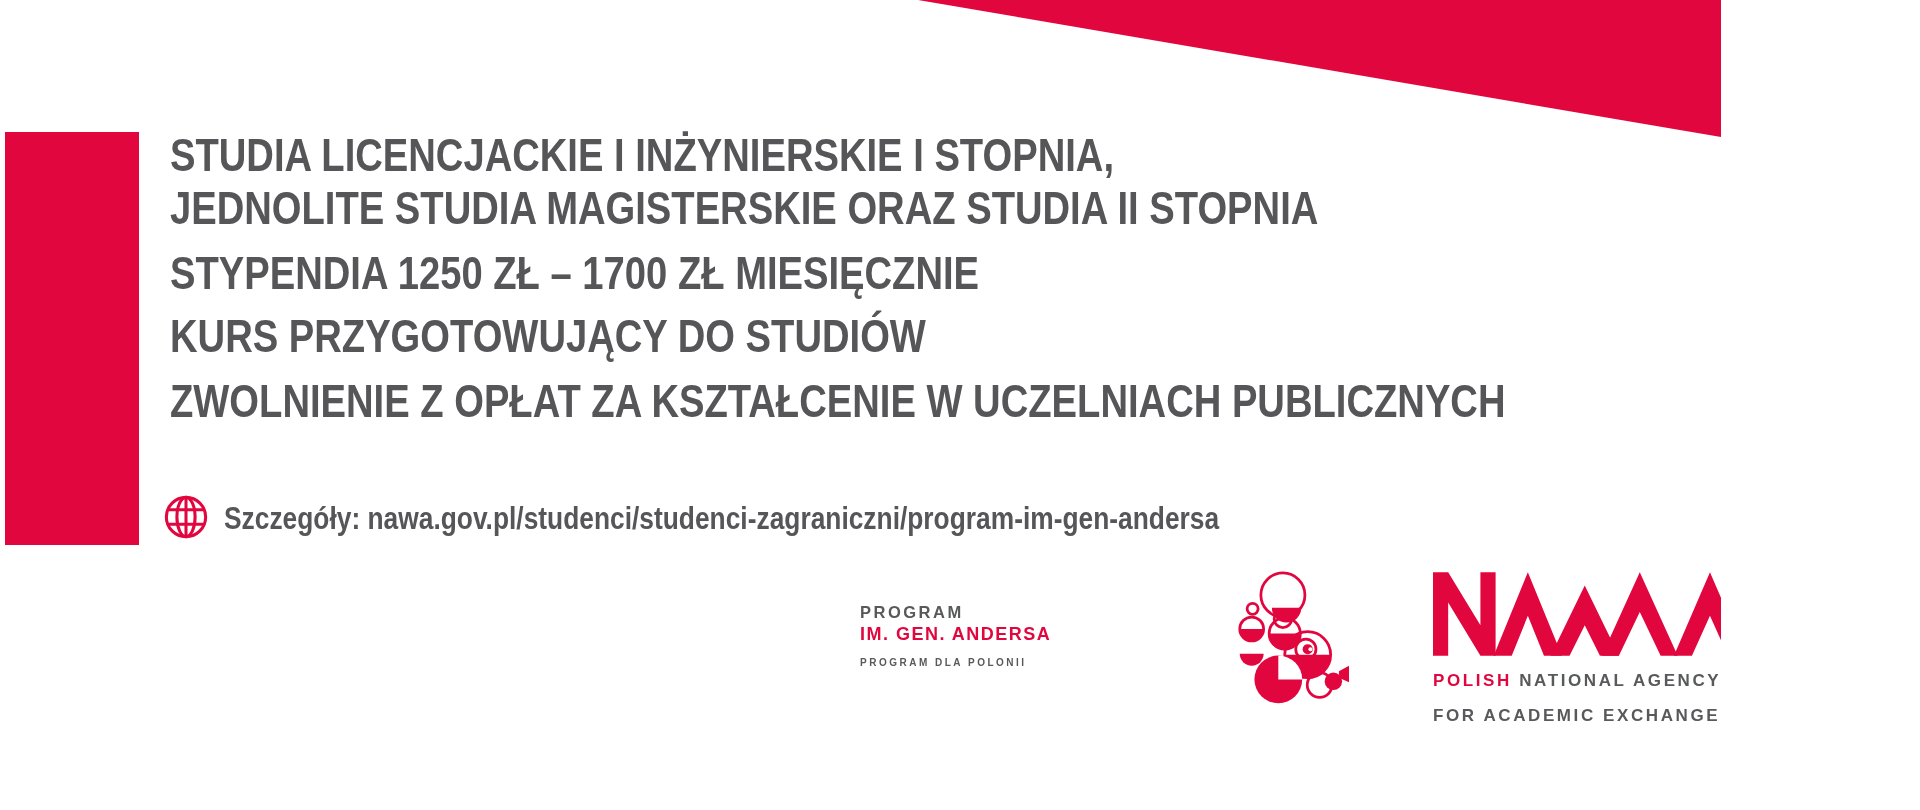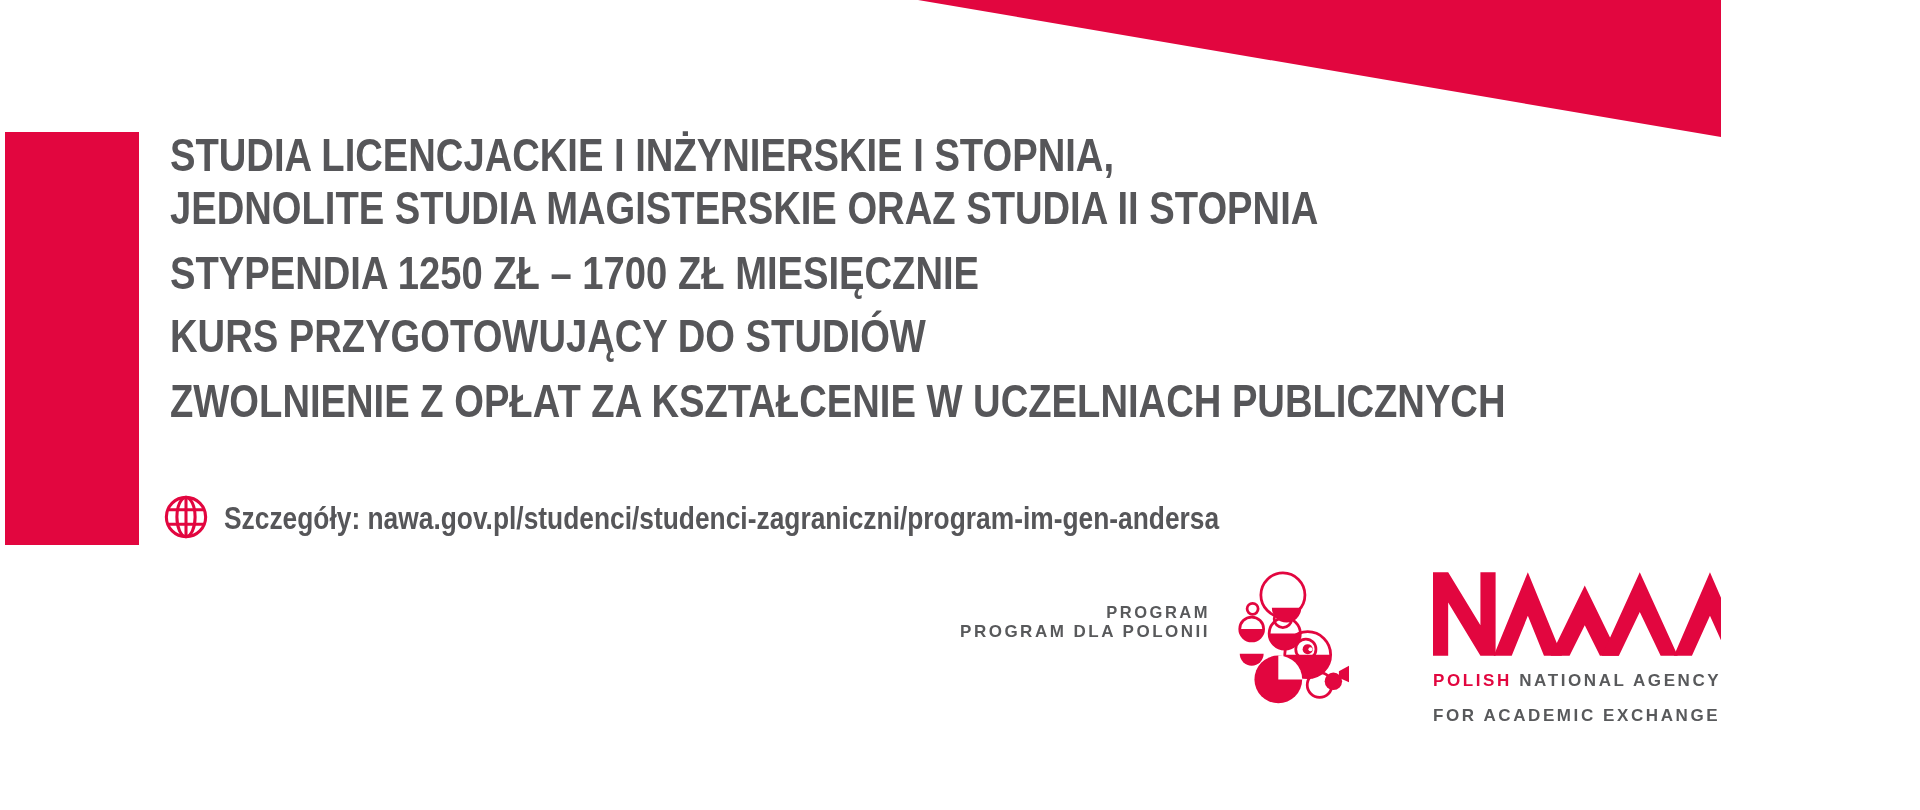--- a/index.html
+++ b/index.html
@@ -45,33 +45,33 @@
     display:flex;align-items:center;gap:15px;margin-top:16px;
   }
   .globe{width:46px;height:46px;color:var(--red);flex:0 0 auto;}
   .details-text{
     font-size:31px;font-weight:700;color:var(--text-gray);
     white-space:nowrap;transform:scaleX(0.85);transform-origin:left center;
   }
   
   .program-block{
     position:absolute;left:860px;top:601px;width:350px;
-    text-align:right;color:var(--logo-gray);
+    text-align:left;color:var(--logo-gray);
   }
   .program-block .pl{
     font-size:16.5px;font-weight:600;letter-spacing:2.5px;line-height:22px;
     white-space:nowrap;
   }
   .program-block .pl-red{
     font-size:18px;font-weight:700;letter-spacing:1.5px;line-height:23px;
     color:var(--red);white-space:nowrap;
   }
   .program-block .pl-small{
-    font-size:17px;font-weight:600;letter-spacing:2.5px;line-height:14px;
-    margin-top:2px;white-space:nowrap;
+    font-size:10px;font-weight:600;letter-spacing:2.5px;line-height:14px;
+    margin-top:10px;white-space:nowrap;
   }
   
   .anders-logo{
     position:absolute;left:1237px;top:567px;width:112px;height:146px;
     color:var(--red);
   }
   
   .nawa-block{position:absolute;left:1433px;top:570px;width:330px;}
   .nawa-wordmark{width:313px;height:86px;color:var(--red);display:block;}
   .nawa-tagline{
@@ -104,20 +104,21 @@
           <line x1="6" y1="31.5" x2="42" y2="31.5"></line>
           <line x1="24" y1="3.5" x2="24" y2="44.5"></line>
         </g>
       </svg>
     </span>
     <span class="details-text">Szczegóły: nawa.gov.pl/studenci/studenci-zagraniczni/program-im-gen-andersa</span>
   </div>
 
   <div class="program-block">
     <div class="pl">PROGRAM</div>
+    <div class="pl-red">IM. GEN. ANDERSA</div>
     <div class="pl-small">PROGRAM DLA POLONII</div>
   </div>
 
   <span>
     <svg class="anders-logo" viewBox="0 0 122 152" aria-hidden="true">
       <g stroke="currentColor" stroke-width="3" fill="none">
         <circle cx="50" cy="27" r="24"></circle>
         <circle cx="50" cy="53" r="9.5"></circle>
         <circle cx="17" cy="42" r="6"></circle>
         <circle cx="16" cy="64" r="13"></circle>

